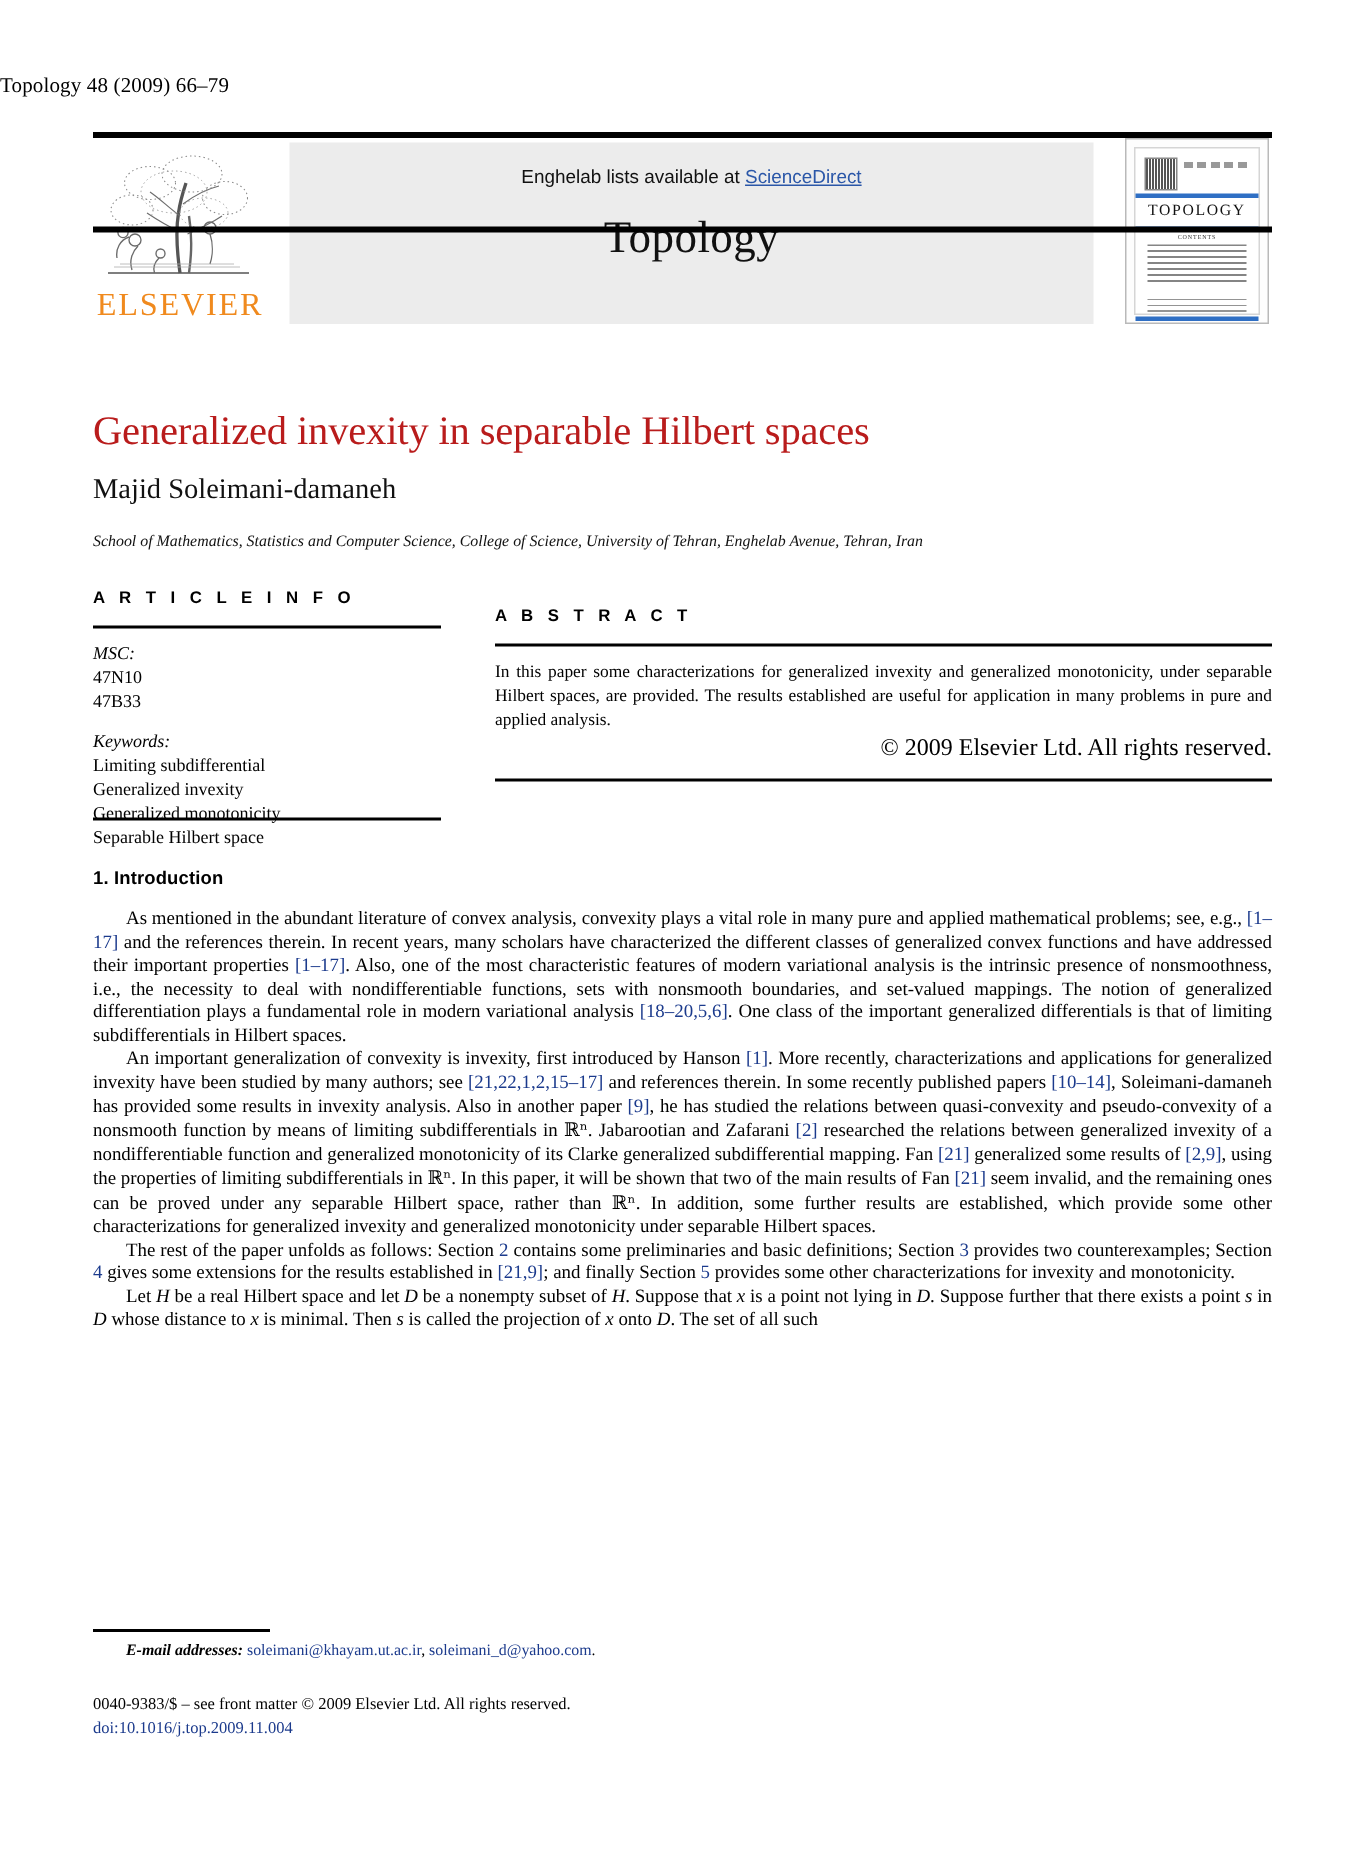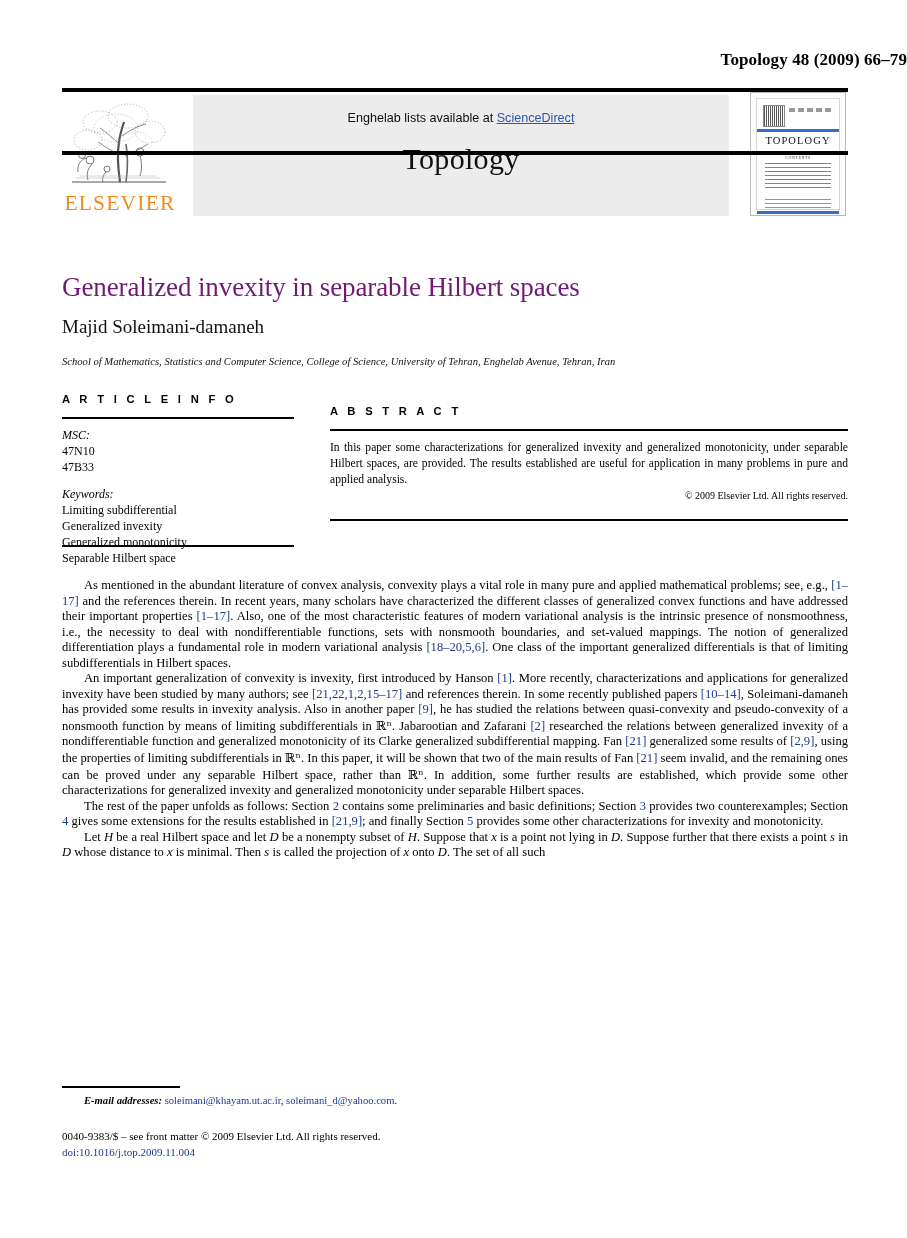--- a/index.html
+++ b/index.html
@@ -21,23 +21,23 @@
     height: 1238px;
     box-sizing: border-box;
   }
 
   
   .running-head {
     position: absolute;
     top: 50px;
     left: 0;
     width: 907px;
-    text-align: right;
-    font-size: 17px;
-    font-weight: bold;
+    text-align: left;
+    font-size: 14px;
+    font-weight: normal;
     letter-spacing: 0.1px;
   }
 
   
   .masthead {
     position: absolute;
     top: 88px;
     left: 62px;
     width: 786px;
     height: 131px;
@@ -177,21 +177,21 @@
     position: absolute; top: 112px; left: 0; right: 0; height: 3px; background: #2f6fc4;
   }
 
   
   .title-block { position: absolute; top: 272px; left: 62px; width: 786px; }
   .paper-title {
     font-size: 27px;
     font-weight: normal;
     margin: 0;
     letter-spacing: -0.1px;
-    color: #701a75;
+    color: #b91c1c;
   }
   .author {
     font-size: 19px;
     margin: 13px 0 0 0;
     font-weight: normal;
     color: #111;
   }
   .affiliation {
     font-size: 10.6px;
     font-style: italic;
@@ -217,21 +217,21 @@
   .kw-gap { height: 11px; }
   .abs-body {
     font-size: 11.6px;
     line-height: 1.36;
     margin-top: 9px;
     text-align: justify;
   }
   .abs-copy {
     text-align: right;
     margin-top: 3px;
-    font-size: 10px;
+    font-size: 16px;
   }
   .info-rule-long { position: absolute; left: 0; top: 152px; width: 232px; height: 2px; background: #000; }
   .abs-rule-long { position: absolute; left: 268px; top: 126px; width: 518px; height: 2px; background: #000; }
 
   
   .body-text {
     position: absolute;
     top: 578px;
     left: 62px;
     width: 786px;
@@ -377,20 +377,21 @@
     <div class="abs-col">
       <div class="col-head">A B S T R A C T</div>
       <div class="thin-rule"></div>
       <div class="abs-body">In this paper some characterizations for generalized invexity and generalized monotonicity, under separable Hilbert spaces, are provided. The results established are useful for application in many problems in pure and applied analysis.</div>
       <div class="abs-copy">© 2009 Elsevier Ltd. All rights reserved.</div>
     </div>
     <div class="abs-rule-long"></div>
   </div>
 
   <div class="body-text">
+    <div class="sec-head">1.  Introduction</div>
 
     <p class="para"><span>As mentioned in the abundant literature of convex analysis, convexity plays a vital role in many pure and applied mathematical problems; see, e.g., </span><span class="lnk-dark">[1–17]</span><span> and the references therein. In recent years, many scholars have characterized the different classes of generalized convex functions and have addressed their important properties </span><span class="lnk-dark">[1–17]</span><span>. Also, one of the most characteristic features of modern variational analysis is the intrinsic presence of nonsmoothness, i.e., the necessity to deal with nondifferentiable functions, sets with nonsmooth boundaries, and set-valued mappings. The notion of generalized differentiation plays a fundamental role in modern variational analysis </span><span class="lnk-dark">[18–20,5,6]</span><span>. One class of the important generalized differentials is that of limiting subdifferentials in Hilbert spaces.</span></p>
 
     <p class="para"><span>An important generalization of convexity is invexity, first introduced by Hanson </span><span class="lnk-dark">[1]</span><span>. More recently, characterizations and applications for generalized invexity have been studied by many authors; see </span><span class="lnk-dark">[21,22,1,2,15–17]</span><span> and references therein. In some recently published papers </span><span class="lnk-dark">[10–14]</span><span>, Soleimani-damaneh has provided some results in invexity analysis. Also in another paper </span><span class="lnk-dark">[9]</span><span>, he has studied the relations between quasi-convexity and pseudo-convexity of a nonsmooth function by means of limiting subdifferentials in </span><span class="bb">ℝⁿ</span><span>. Jabarootian and Zafarani </span><span class="lnk-dark">[2]</span><span> researched the relations between generalized invexity of a nondifferentiable function and generalized monotonicity of its Clarke generalized subdifferential mapping. Fan </span><span class="lnk-dark">[21]</span><span> generalized some results of </span><span class="lnk-dark">[2,9]</span><span>, using the properties of limiting subdifferentials in </span><span class="bb">ℝⁿ</span><span>. In this paper, it will be shown that two of the main results of Fan </span><span class="lnk-dark">[21]</span><span> seem invalid, and the remaining ones can be proved under any separable Hilbert space, rather than </span><span class="bb">ℝⁿ</span><span>. In addition, some further results are established, which provide some other characterizations for generalized invexity and generalized monotonicity under separable Hilbert spaces.</span></p>
 
     <p class="para"><span>The rest of the paper unfolds as follows: Section </span><span class="lnk-dark">2</span><span> contains some preliminaries and basic definitions; Section </span><span class="lnk-dark">3</span><span> provides two counterexamples; Section </span><span class="lnk-dark">4</span><span> gives some extensions for the results established in </span><span class="lnk-dark">[21,9]</span><span>; and finally Section </span><span class="lnk-dark">5</span><span> provides some other characterizations for invexity and monotonicity.</span></p>
 
 
     <p class="para"><span>Let </span><span class="it">H</span><span> be a real Hilbert space and let </span><span class="it">D</span><span> be a nonempty subset of </span><span class="it">H</span><span>. Suppose that </span><span class="it">x</span><span> is a point not lying in </span><span class="it">D</span><span>. Suppose further that there exists a point </span><span class="it">s</span><span> in </span><span class="it">D</span><span> whose distance to </span><span class="it">x</span><span> is minimal. Then </span><span class="it">s</span><span> is called the projection of </span><span class="it">x</span><span> onto </span><span class="it">D</span><span>. The set of all such</span></p>
   </div>

